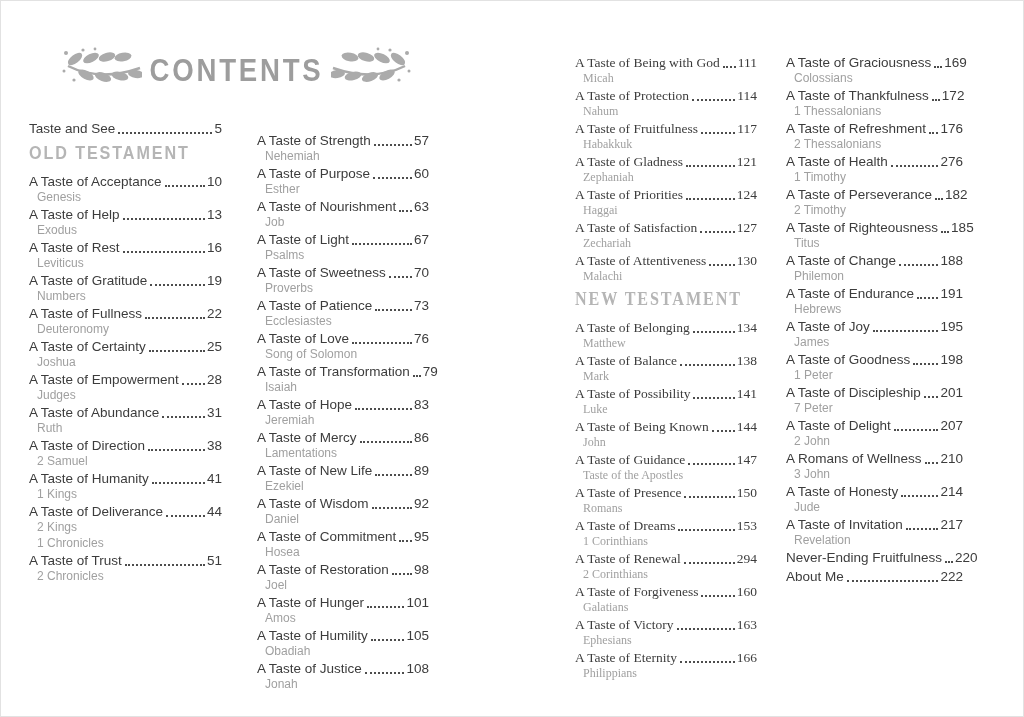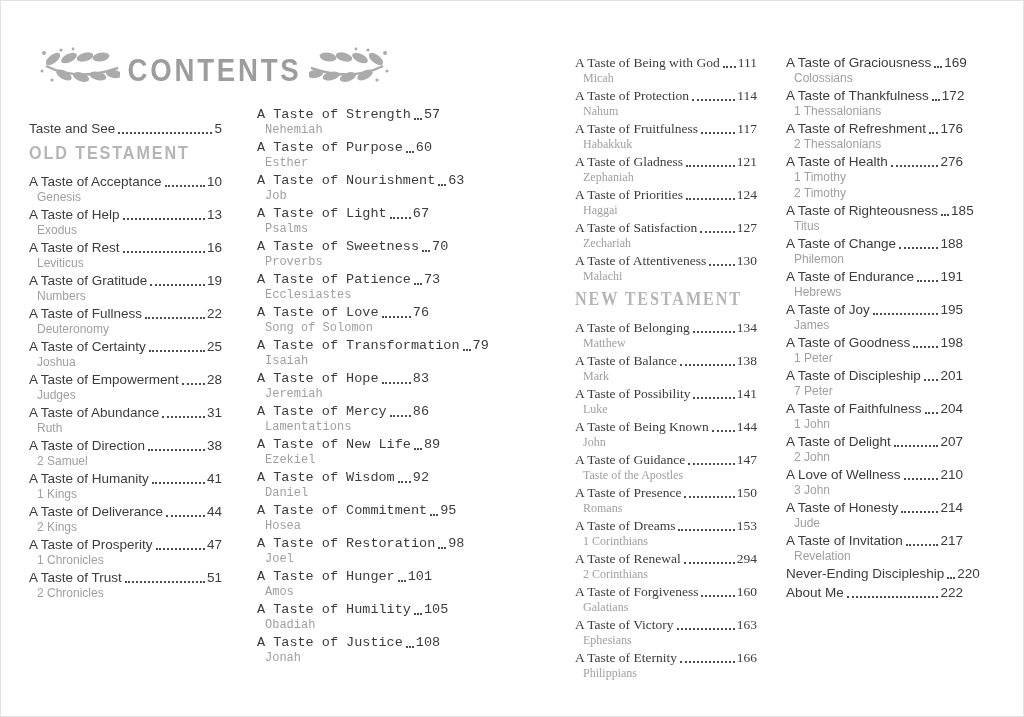--- a/index.html
+++ b/index.html
@@ -9,34 +9,34 @@
     font-family:"Liberation Sans","DejaVu Sans",sans-serif;
     position:relative; overflow:hidden;
   }
   .page {
     position:absolute; inset:0;
     background:#ffffff;
     box-shadow: inset 0 0 0 1px #e2e2e2;
   }
   
   .header {
-    position:absolute; left:40px; top:46px; width:348px; height:48px;
+    position:absolute; left:62px; top:46px; width:348px; height:48px;
     display:flex; align-items:center; justify-content:center; gap:0;
   }
   .laurel { flex:0 0 auto; }
   .page-title {
     color:#9d9d9d;
     font-size:30px; font-weight:800; letter-spacing:3px;
     transform:scaleY(1.06) scaleX(.92);
     white-space:nowrap;
   }
   
   .col { position:absolute; }
   .col-1 { left:29px;  top:120px; width:193px; }
-  .col-2 { left:257px; top:106px; width:172px;font-family:Liberation Mono, monospace; }
+  .col-2 { left:257px; top:132px; width:172px; }
   .col-3 { left:575px; top:54px;  width:182px;font-family:Liberation Serif, serif; }
   .col-4 { left:786px; top:54px;  width:177px; }
 
   .section-header {
     color:#b5b5b5;
     font-size:17px; font-weight:800; letter-spacing:2px;
     transform-origin:left center; transform:scaleY(1.05) scaleX(.95);
     margin:7px 0 9px;
     white-space:nowrap;
   }
@@ -199,25 +199,20 @@
       </div>
       <div class="entry">
         <div class="entry-line">
           <span class="entry-title">A Taste of Deliverance</span>
           <span class="leader"></span>
           <span class="entry-page">44</span>
         </div>
         <div class="entry-book">2 Kings</div>
       </div>
       <div class="entry">
-        <div class="entry-line">
-          <span class="entry-title">A Taste of Prosperity</span>
-          <span class="leader"></span>
-          <span class="entry-page">47</span>
-        </div>
         <div class="entry-book">1 Chronicles</div>
       </div>
       <div class="entry">
         <div class="entry-line">
           <span class="entry-title">A Taste of Trust</span>
           <span class="leader"></span>
           <span class="entry-page">51</span>
         </div>
         <div class="entry-book">2 Chronicles</div>
       </div>
@@ -534,20 +529,25 @@
       </div>
       <div class="entry">
         <div class="entry-line">
           <span class="entry-title">A Taste of Health</span>
           <span class="leader"></span>
           <span class="entry-page">276</span>
         </div>
         <div class="entry-book">1 Timothy</div>
       </div>
       <div class="entry">
+        <div class="entry-line">
+          <span class="entry-title">A Taste of Perseverance</span>
+          <span class="leader"></span>
+          <span class="entry-page">182</span>
+        </div>
         <div class="entry-book">2 Timothy</div>
       </div>
       <div class="entry">
         <div class="entry-line">
           <span class="entry-title">A Taste of Righteousness</span>
           <span class="leader"></span>
           <span class="entry-page">185</span>
         </div>
         <div class="entry-book">Titus</div>
       </div>
@@ -586,37 +586,29 @@
       <div class="entry">
         <div class="entry-line">
           <span class="entry-title">A Taste of Discipleship</span>
           <span class="leader"></span>
           <span class="entry-page">201</span>
         </div>
         <div class="entry-book">7 Peter</div>
       </div>
       <div class="entry">
         <div class="entry-line">
-          <span class="entry-title">A Taste of Faithfulness</span>
-          <span class="leader"></span>
-          <span class="entry-page">204</span>
-        </div>
-        <div class="entry-book">1 John</div>
-      </div>
-      <div class="entry">
-        <div class="entry-line">
           <span class="entry-title">A Taste of Delight</span>
           <span class="leader"></span>
           <span class="entry-page">207</span>
         </div>
         <div class="entry-book">2 John</div>
       </div>
       <div class="entry">
         <div class="entry-line">
-          <span class="entry-title">A Love of Wellness</span>
+          <span class="entry-title">A Romans of Wellness</span>
           <span class="leader"></span>
           <span class="entry-page">210</span>
         </div>
         <div class="entry-book">3 John</div>
       </div>
       <div class="entry">
         <div class="entry-line">
           <span class="entry-title">A Taste of Honesty</span>
           <span class="leader"></span>
           <span class="entry-page">214</span>
@@ -626,21 +618,21 @@
       <div class="entry">
         <div class="entry-line">
           <span class="entry-title">A Taste of Invitation</span>
           <span class="leader"></span>
           <span class="entry-page">217</span>
         </div>
         <div class="entry-book">Revelation</div>
       </div>
       <div class="entry no-book">
         <div class="entry-line">
-          <span class="entry-title">Never-Ending Discipleship</span>
+          <span class="entry-title">Never-Ending Fruitfulness</span>
           <span class="leader"></span>
           <span class="entry-page">220</span>
         </div>
       </div>
       <div class="entry no-book">
         <div class="entry-line">
           <span class="entry-title">About Me</span>
           <span class="leader"></span>
           <span class="entry-page">222</span>
         </div>

